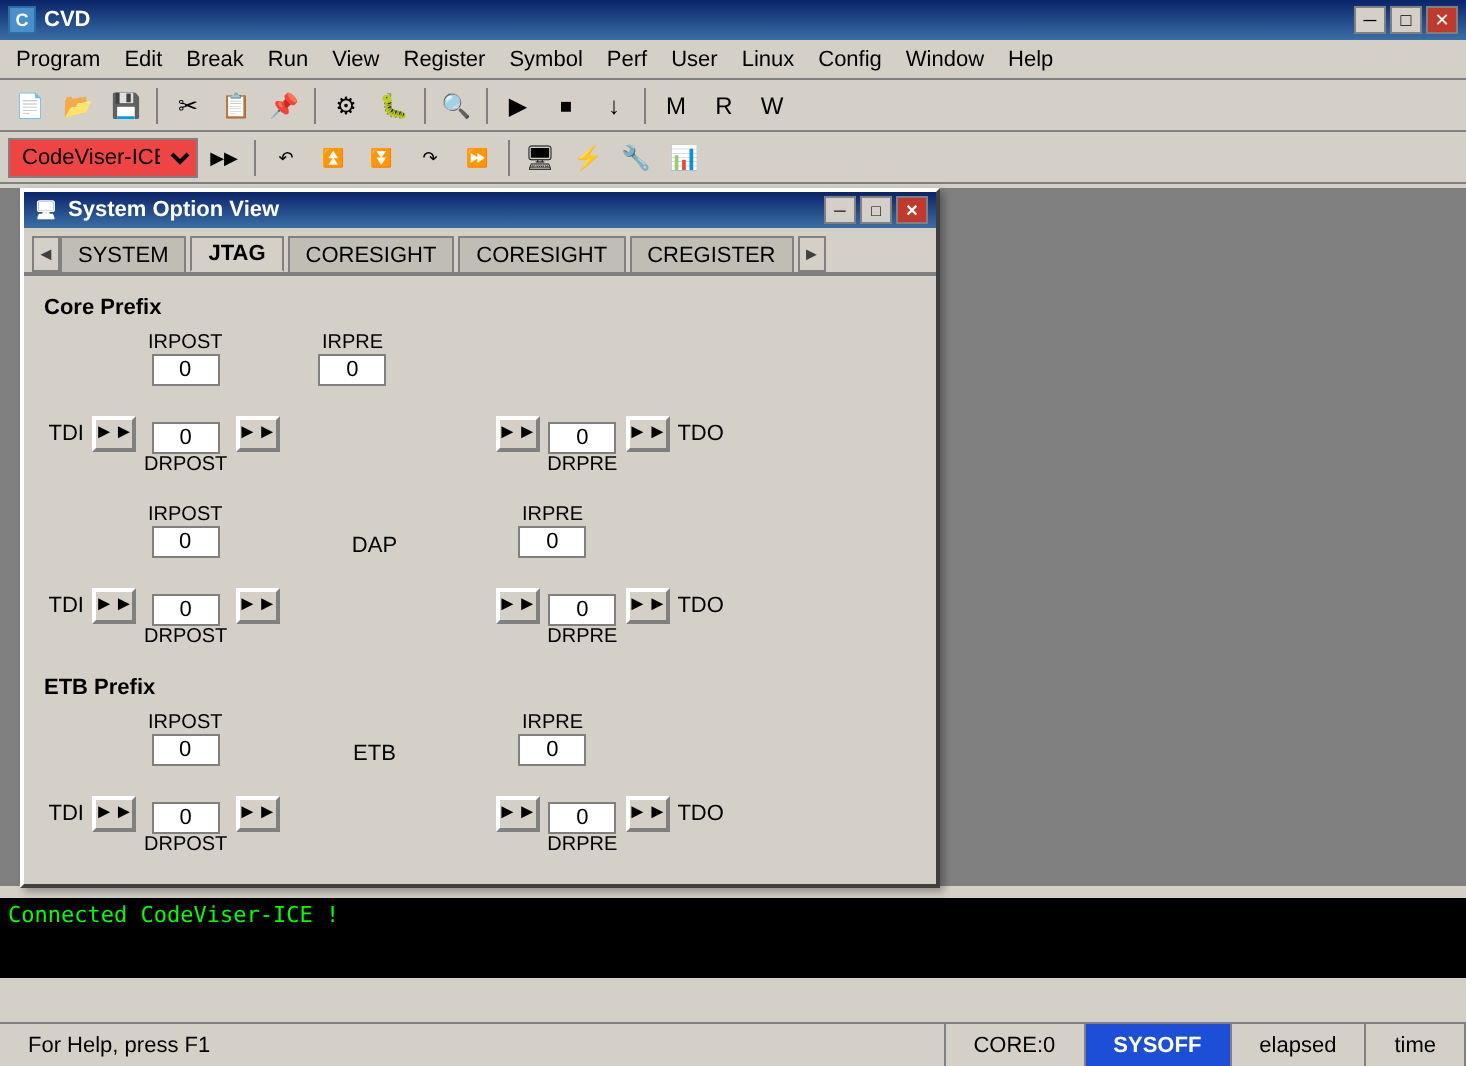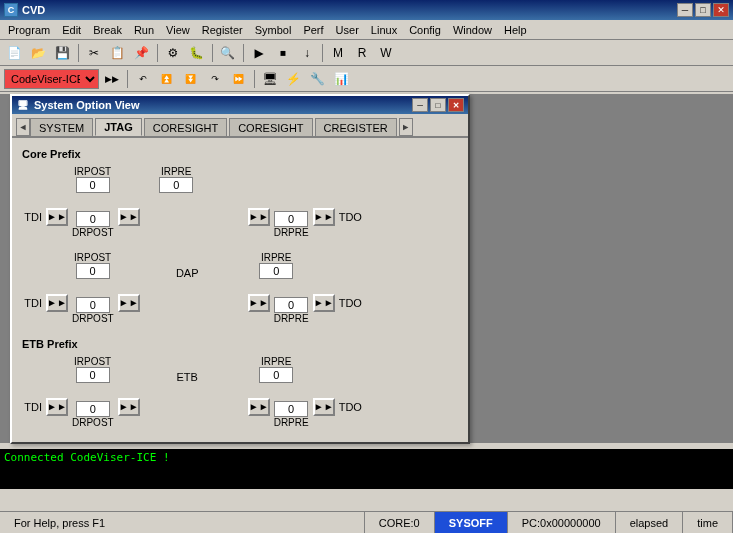--- a/index.html
+++ b/index.html
@@ -556,16 +556,15 @@
 <div class="scrollbar-area"></div>
 
 <div class="console-area">
   <span>Connected CodeViser-ICE !</span>
 </div>
 
 <div class="status-bar">
   <div class="status-segment flex1" style="flex:1;">For Help, press F1</div>
   <div class="status-segment">CORE:0</div>
   <div class="status-segment sysoff">SYSOFF</div>
-  <div class="status-segment">PC:0x00000000</div>
   <div class="status-segment">elapsed</div>
   <div class="status-segment">time</div>
 </div>
 
 </body></html>

